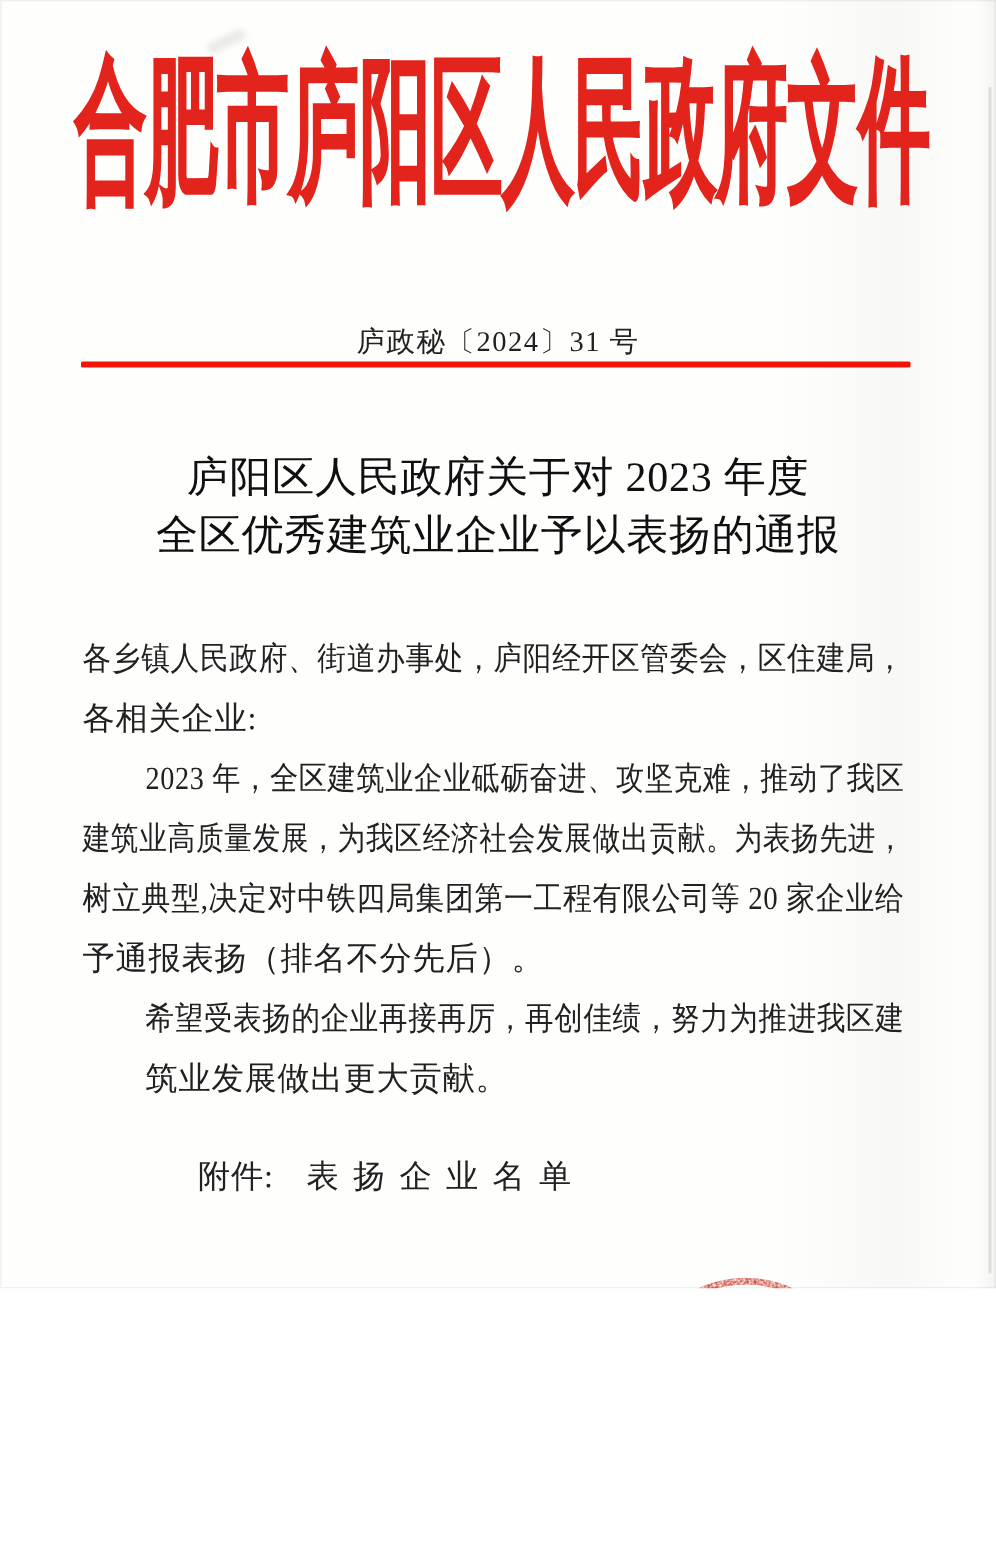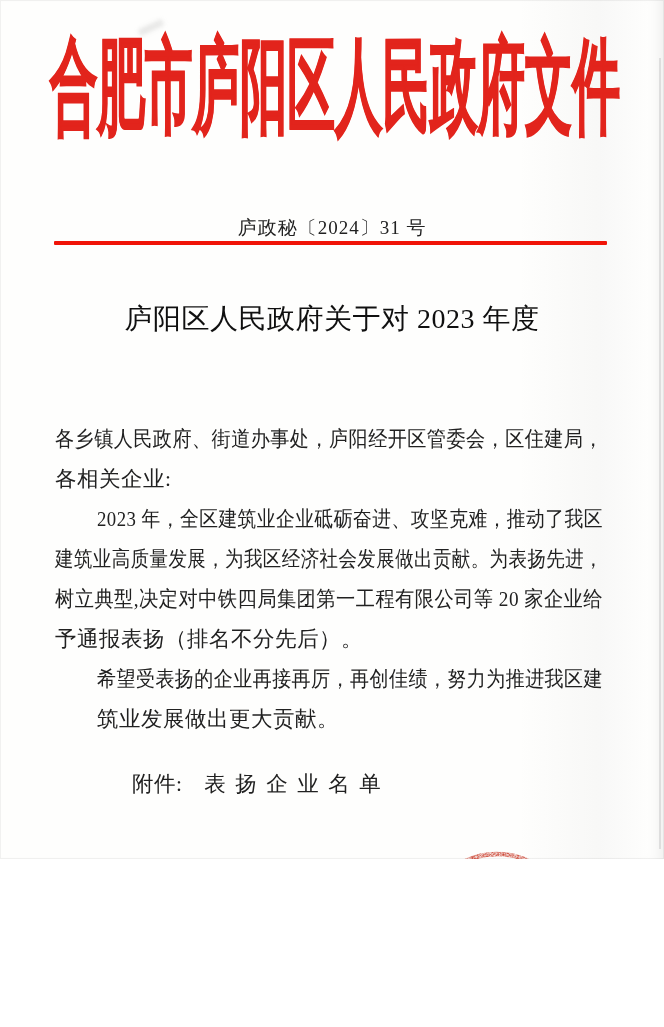--- a/index.html
+++ b/index.html
@@ -79,20 +79,21 @@
   <svg class="header-svg" width="664" height="125" viewBox="0 0 664 125" aria-hidden="true">
     <text x="335" y="104" text-anchor="middle" font-size="104" textLength="570" lengthAdjust="spacingAndGlyphs">合肥市庐阳区人民政府文件</text>
   </svg>
 
   <div class="doc-number">庐政秘〔2024〕31 号</div>
 
   <div class="red-rule"></div>
 
   <div class="title">
     <div>庐阳区人民政府关于对 2023 年度</div>
+    <div>全区优秀建筑业企业予以表扬的通报</div>
   </div>
 
   <svg class="body-svg" width="664" height="420" viewBox="0 0 664 420" aria-hidden="true">
     <text x="55" y="46" textLength="548" lengthAdjust="spacingAndGlyphs">各乡镇人民政府、街道办事处，庐阳经开区管委会，区住建局，</text>
     <text x="55" y="86">各相关企业:</text>
     <text x="97" y="126" textLength="506" lengthAdjust="spacingAndGlyphs">2023 年，全区建筑业企业砥砺奋进、攻坚克难，推动了我区</text>
     <text x="55" y="166" textLength="548" lengthAdjust="spacingAndGlyphs">建筑业高质量发展，为我区经济社会发展做出贡献。为表扬先进，</text>
     <text x="55" y="206" textLength="548" lengthAdjust="spacingAndGlyphs">树立典型,决定对中铁四局集团第一工程有限公司等 20 家企业给</text>
     <text x="55" y="246">予通报表扬（排名不分先后）。</text>
     <text x="97" y="286" textLength="506" lengthAdjust="spacingAndGlyphs">希望受表扬的企业再接再厉，再创佳绩，努力为推进我区建</text>

